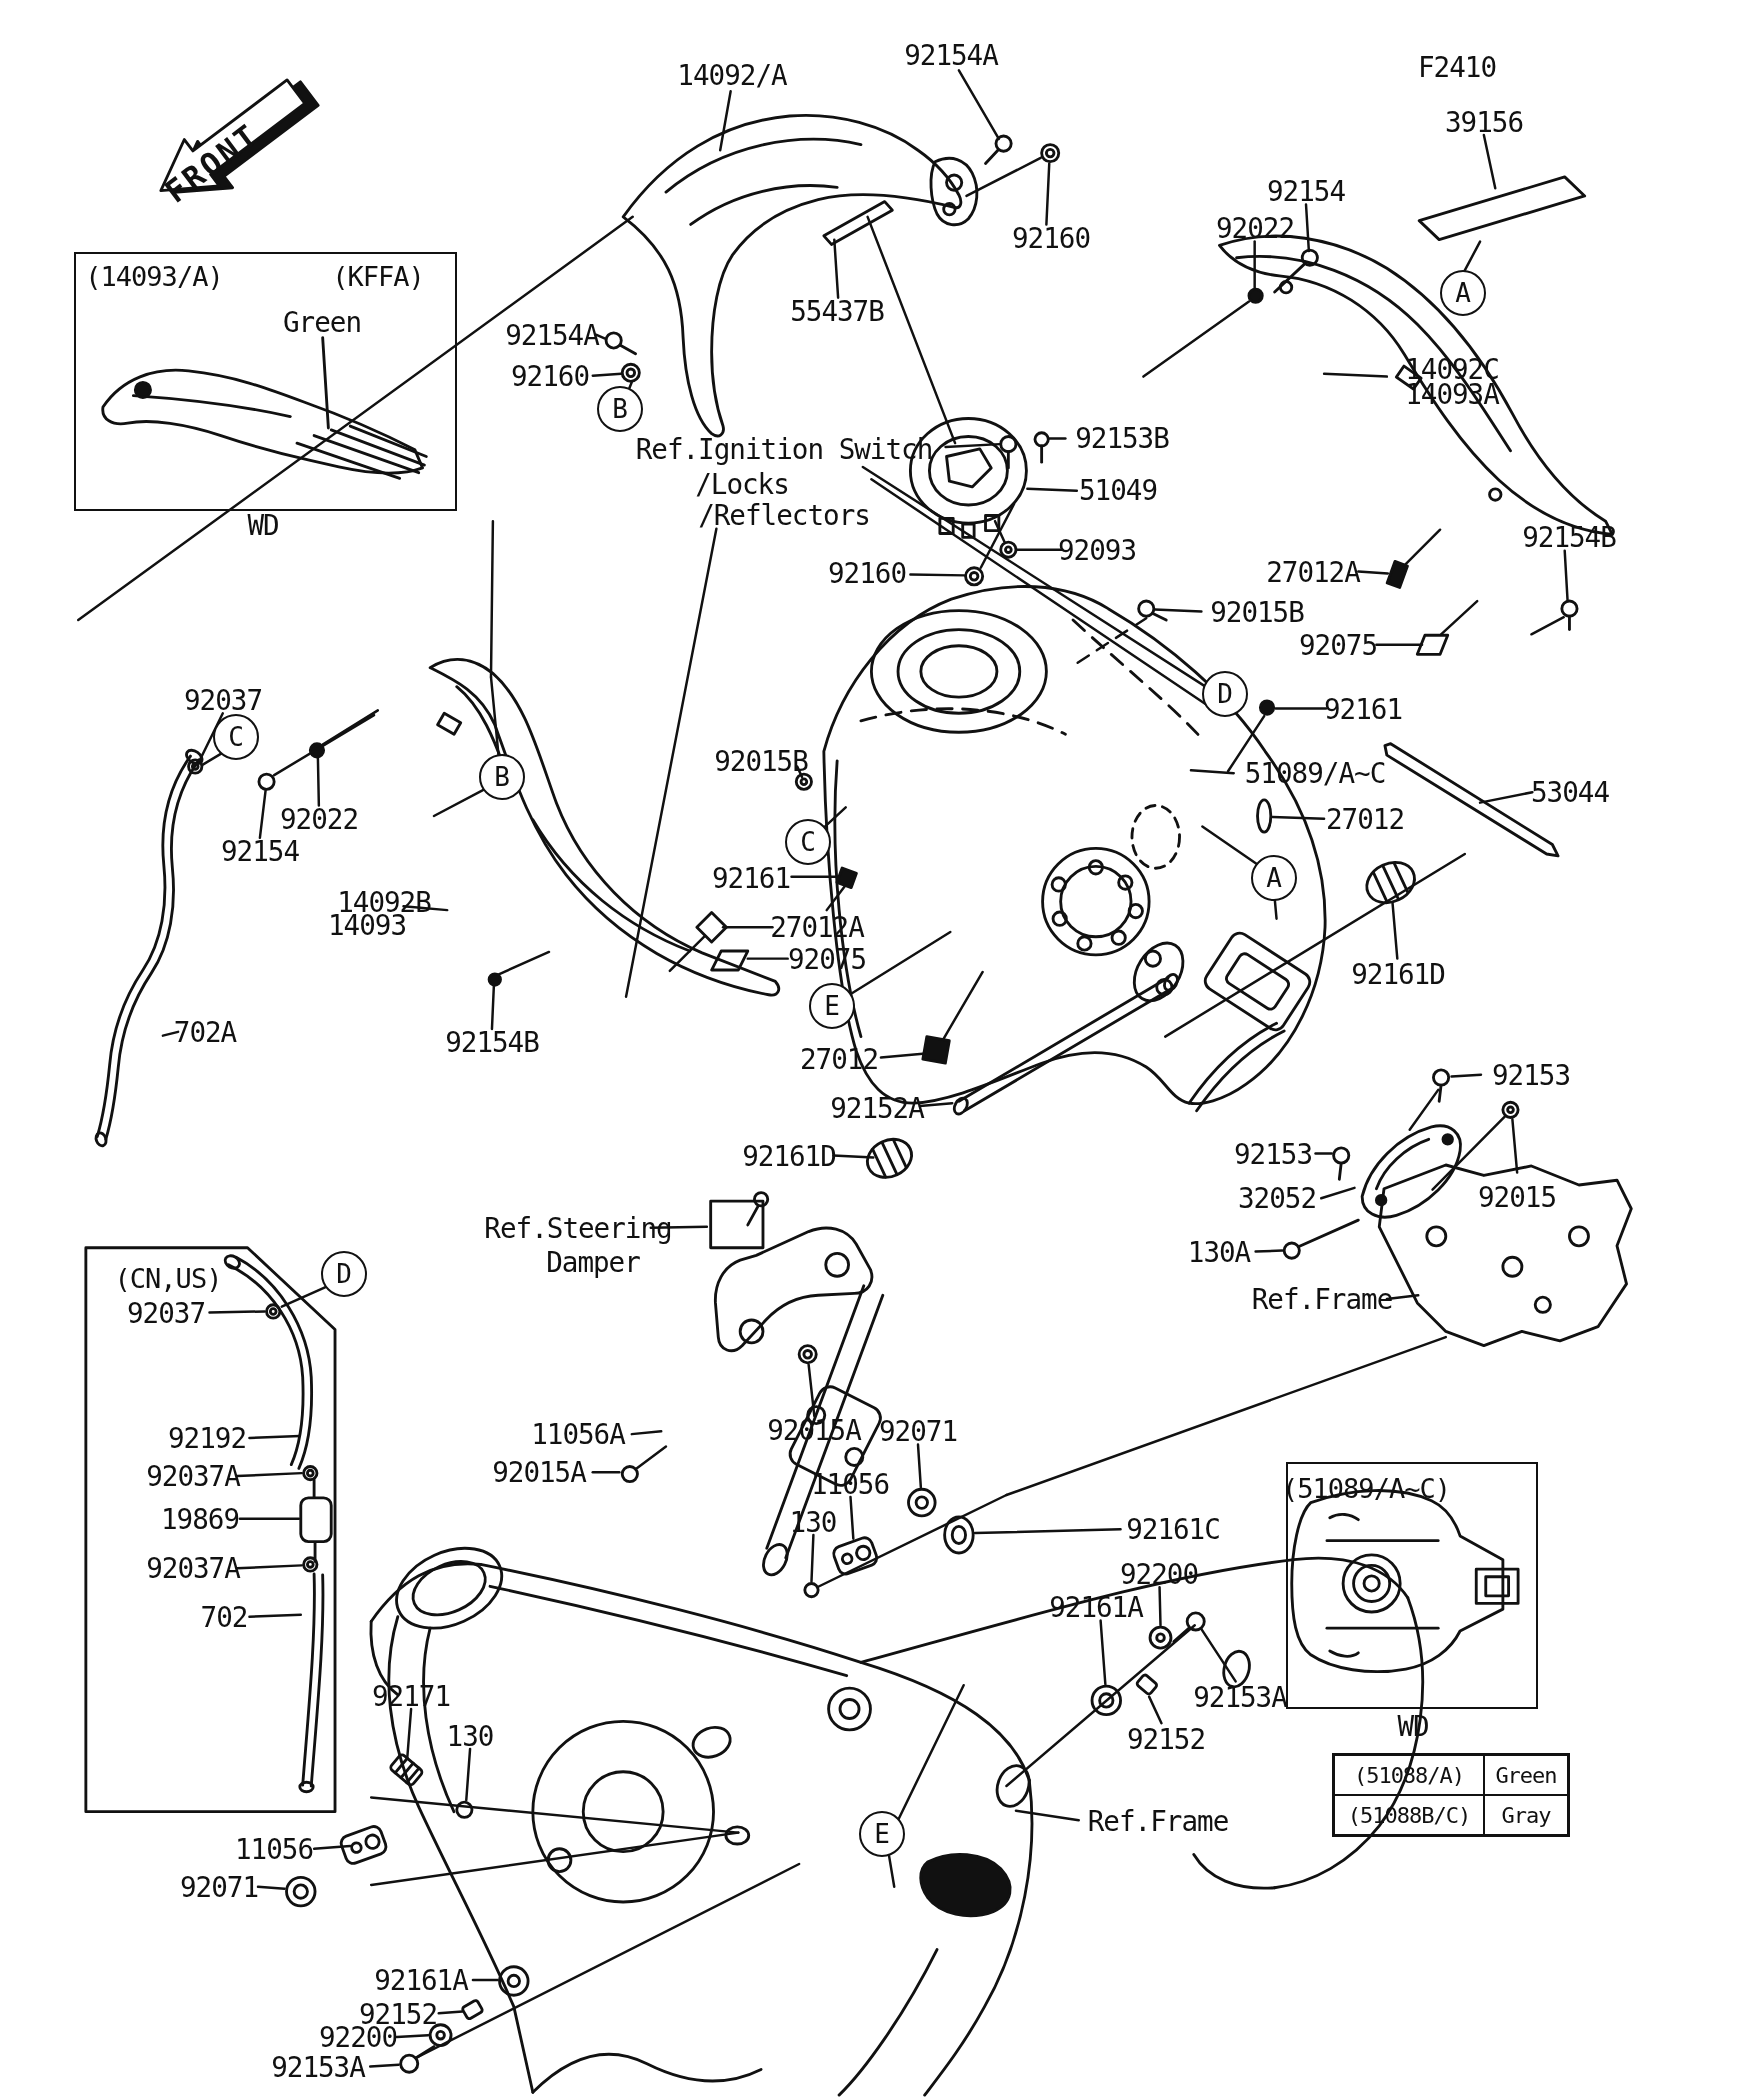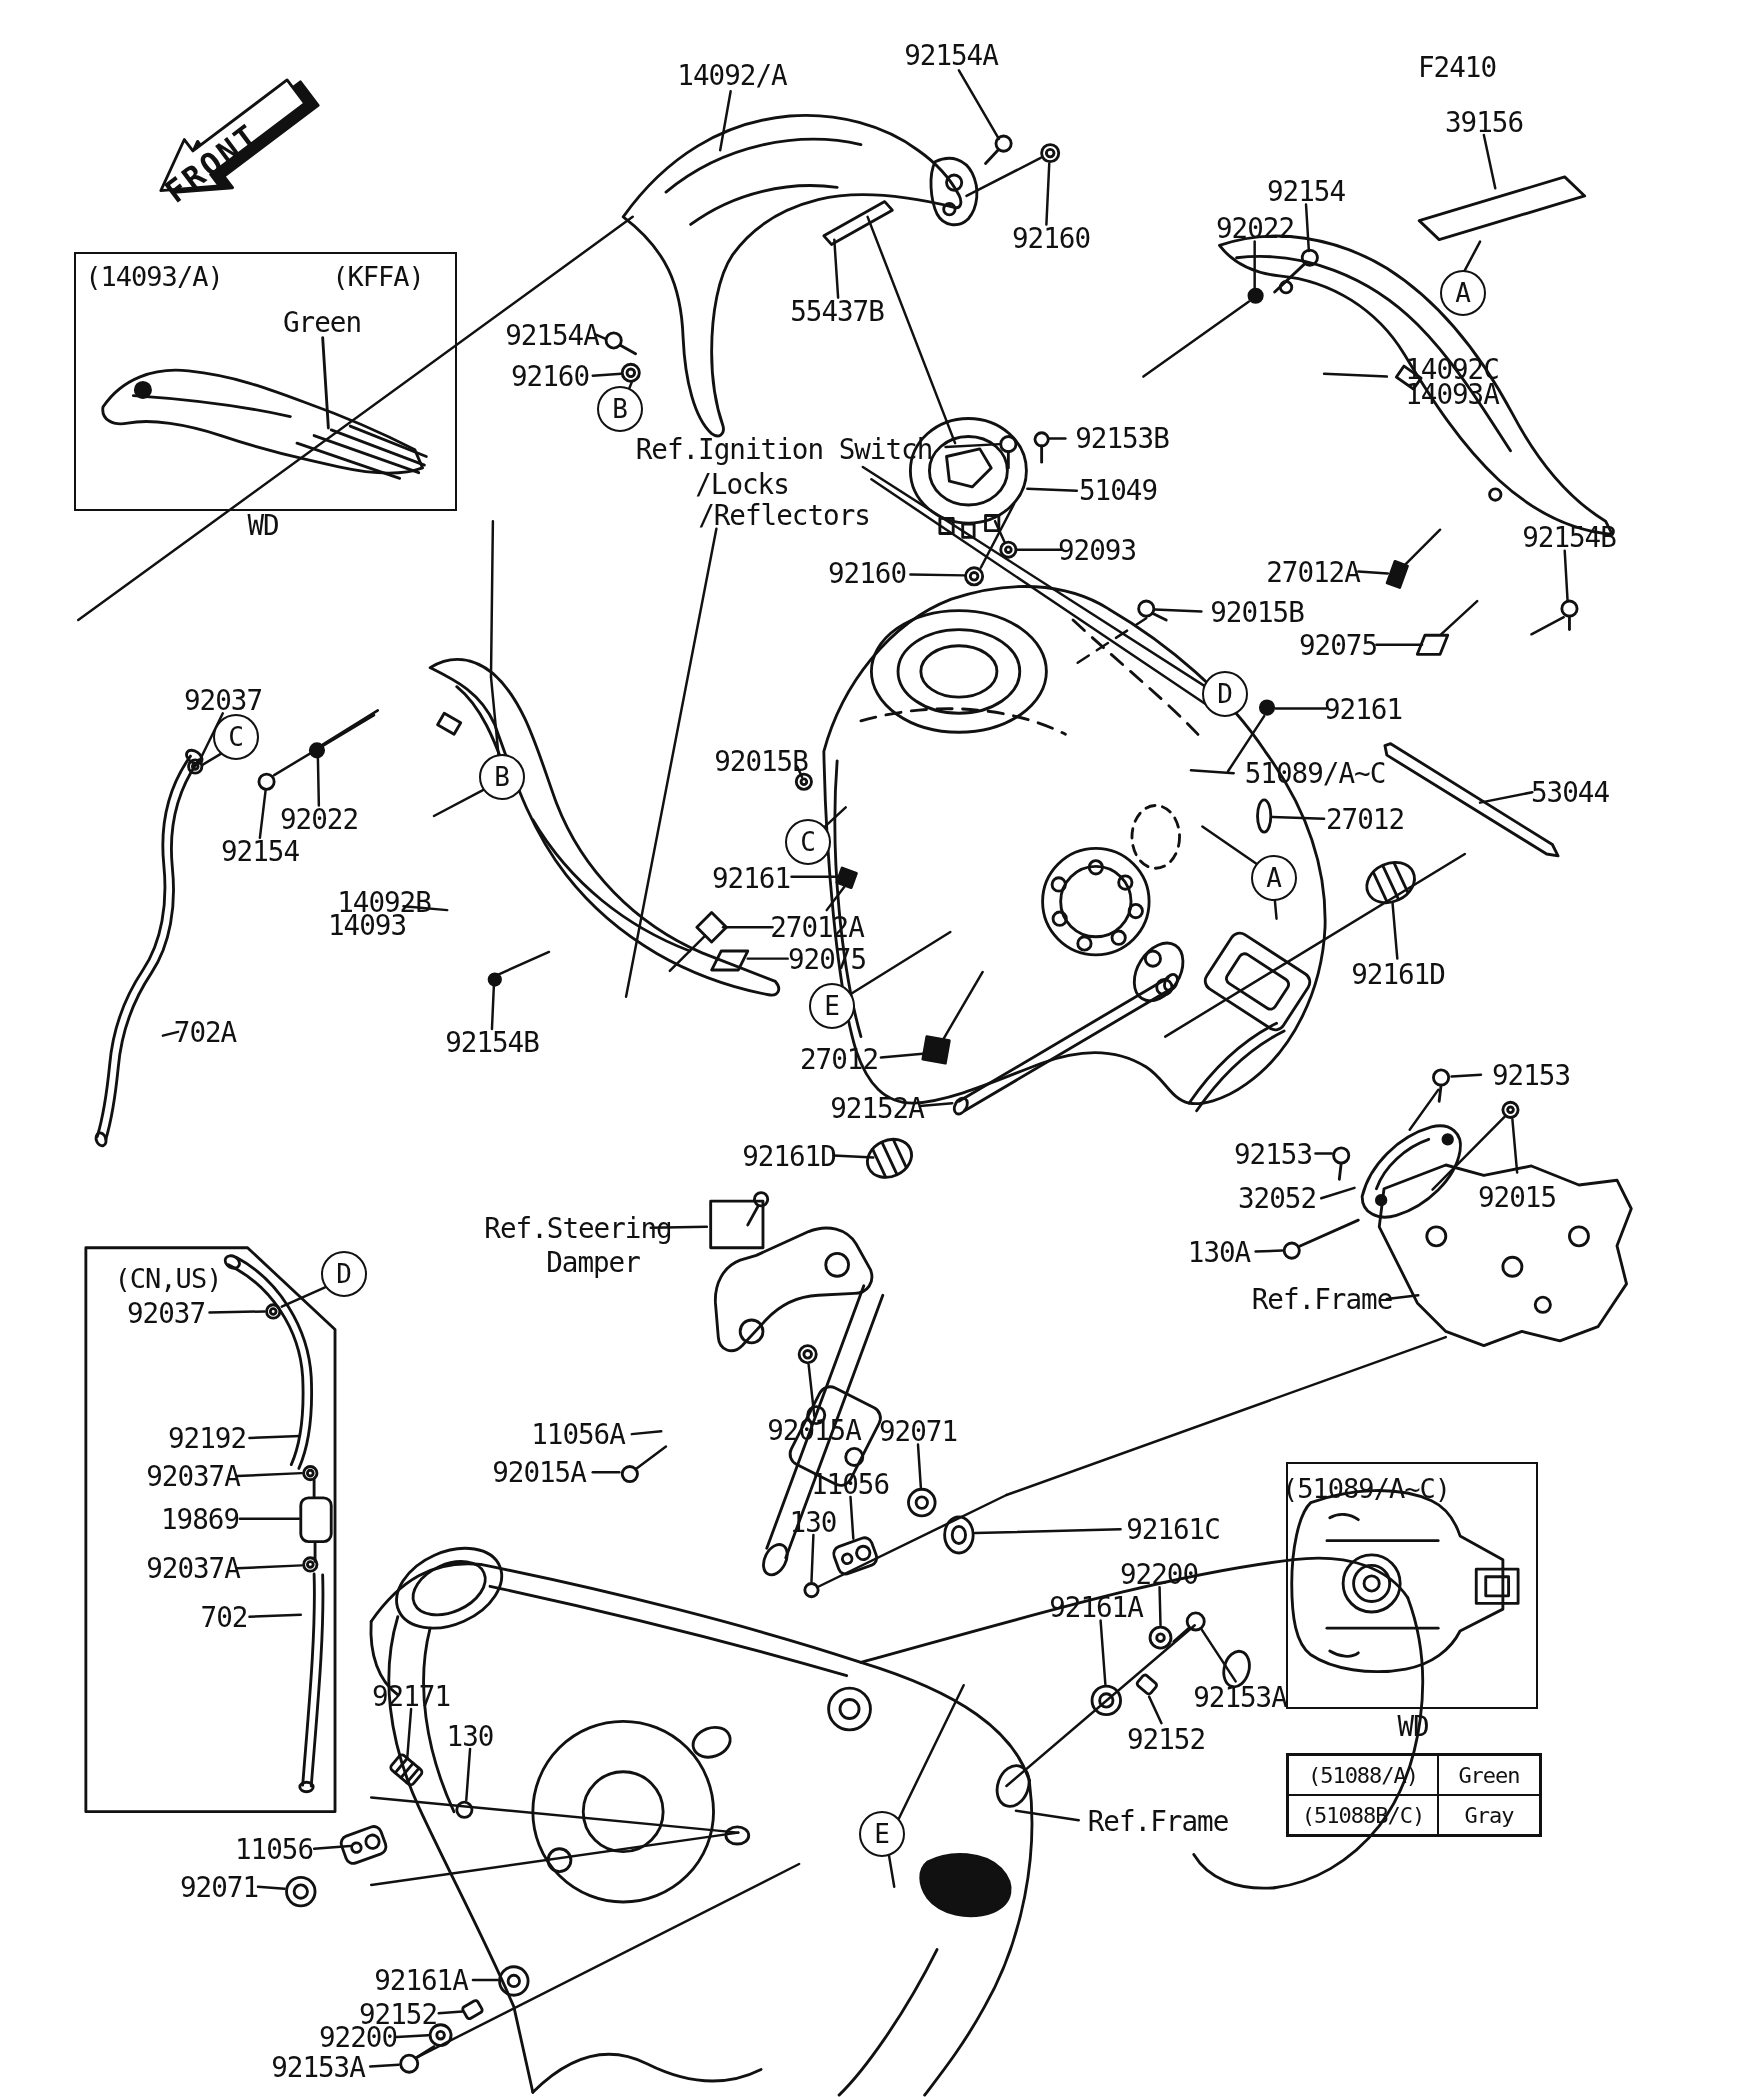--- a/index.html
+++ b/index.html
@@ -6,21 +6,21 @@
   #sheet{position:relative;width:1739px;height:2097px;background:#ffffff;overflow:hidden;
          font-family:"DejaVu Sans Mono",monospace;color:#111;}
   #art{position:absolute;left:0;top:0;}
   .plabel{position:absolute;transform:translate(-50%,-50%);font:27.6px "DejaVu Sans Mono",monospace;
           white-space:nowrap;color:#111;letter-spacing:-1px;}
   .inset-title{font-size:27px;}
   .callout{position:absolute;width:42px;height:42px;border:2.9px solid #111;border-radius:50%;
            background:#fff;display:flex;align-items:center;justify-content:center;
            font:26px "DejaVu Sans Mono",monospace;transform:translate(-50%,-50%);}
   .box{position:absolute;border:2.9px solid #111;background:transparent;}
-  #color-table{position:absolute;left:1286px;top:1753px;width:256px;height:84px;
+  #color-table{position:absolute;left:1332px;top:1753px;width:238px;height:84px;
                border:2.9px solid #111;box-sizing:border-box;display:grid;
                grid-template-columns:150px 1fr;grid-template-rows:1fr 1fr;}
   #color-table .cell{border:1.4px solid #111;display:flex;align-items:center;justify-content:center;
                font:22px "DejaVu Sans Mono",monospace;letter-spacing:-1px;}
   #front-text{position:absolute;left:158px;top:145px;transform:rotate(-37deg);
               font:bold 31px "DejaVu Sans Mono",monospace;letter-spacing:2.9px;color:#111;}
 </style>
 </head>
 <body>
 

